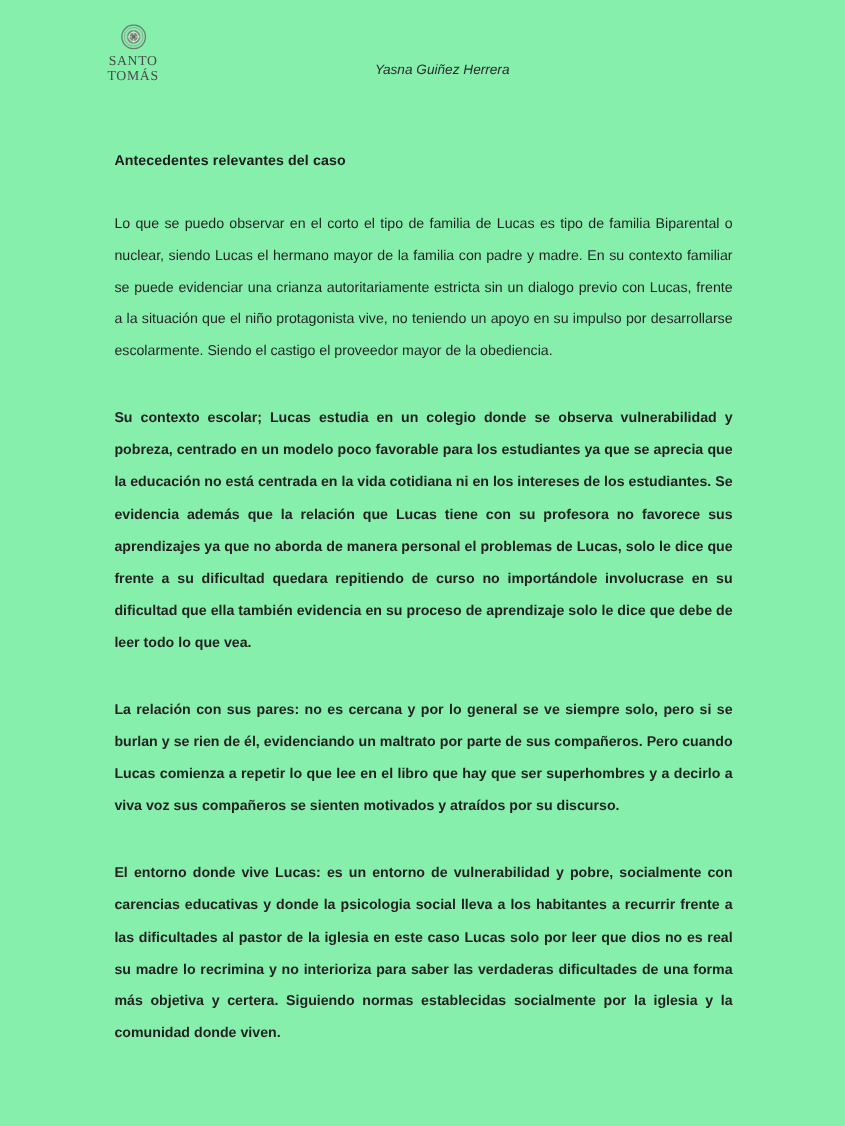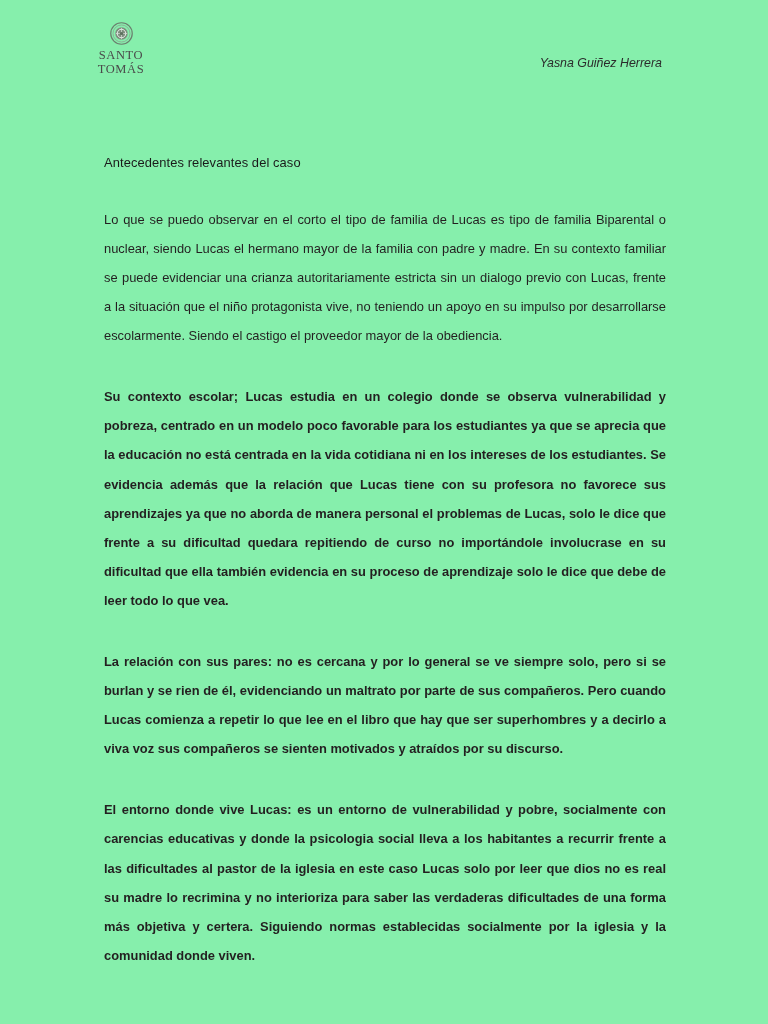--- a/index.html
+++ b/index.html
@@ -55,21 +55,21 @@
     font-size: 12.5px;
     font-weight: 400;
   }
 
   
   .doc-header {
     position: absolute;
     right: 106px;
     top: 53px;
     width: 520px;
-    text-align: right;
+    text-align: center;
     font-style: italic;
     font-size: 12.4px;
     color: #2b2b2b;
     line-height: 1.62;
   }
   .doc-header .hdr-line { display: block; white-space: nowrap; }
 
   
   .content {
     position: absolute;
@@ -81,23 +81,23 @@
   h1.doc-title {
     margin: 0;
     font-size: 14.2px;
     font-weight: bold;
     line-height: 1.3;
     letter-spacing: 0.1px;
     color: #1a1a1a;
   }
 
   h2.doc-subtitle {
-    margin: 27px 0 0 0;
+    margin: 10px 0 0 0;
     font-size: 12.9px;
-    font-weight: normal;
+    font-weight: bold;
     line-height: 1.3;
     letter-spacing: 0.1px;
     color: #1a1a1a;
   }
 
   p.body-par {
     margin: 0;
     font-size: 12.9px;
     line-height: 29.1px;
     text-align: justify;

